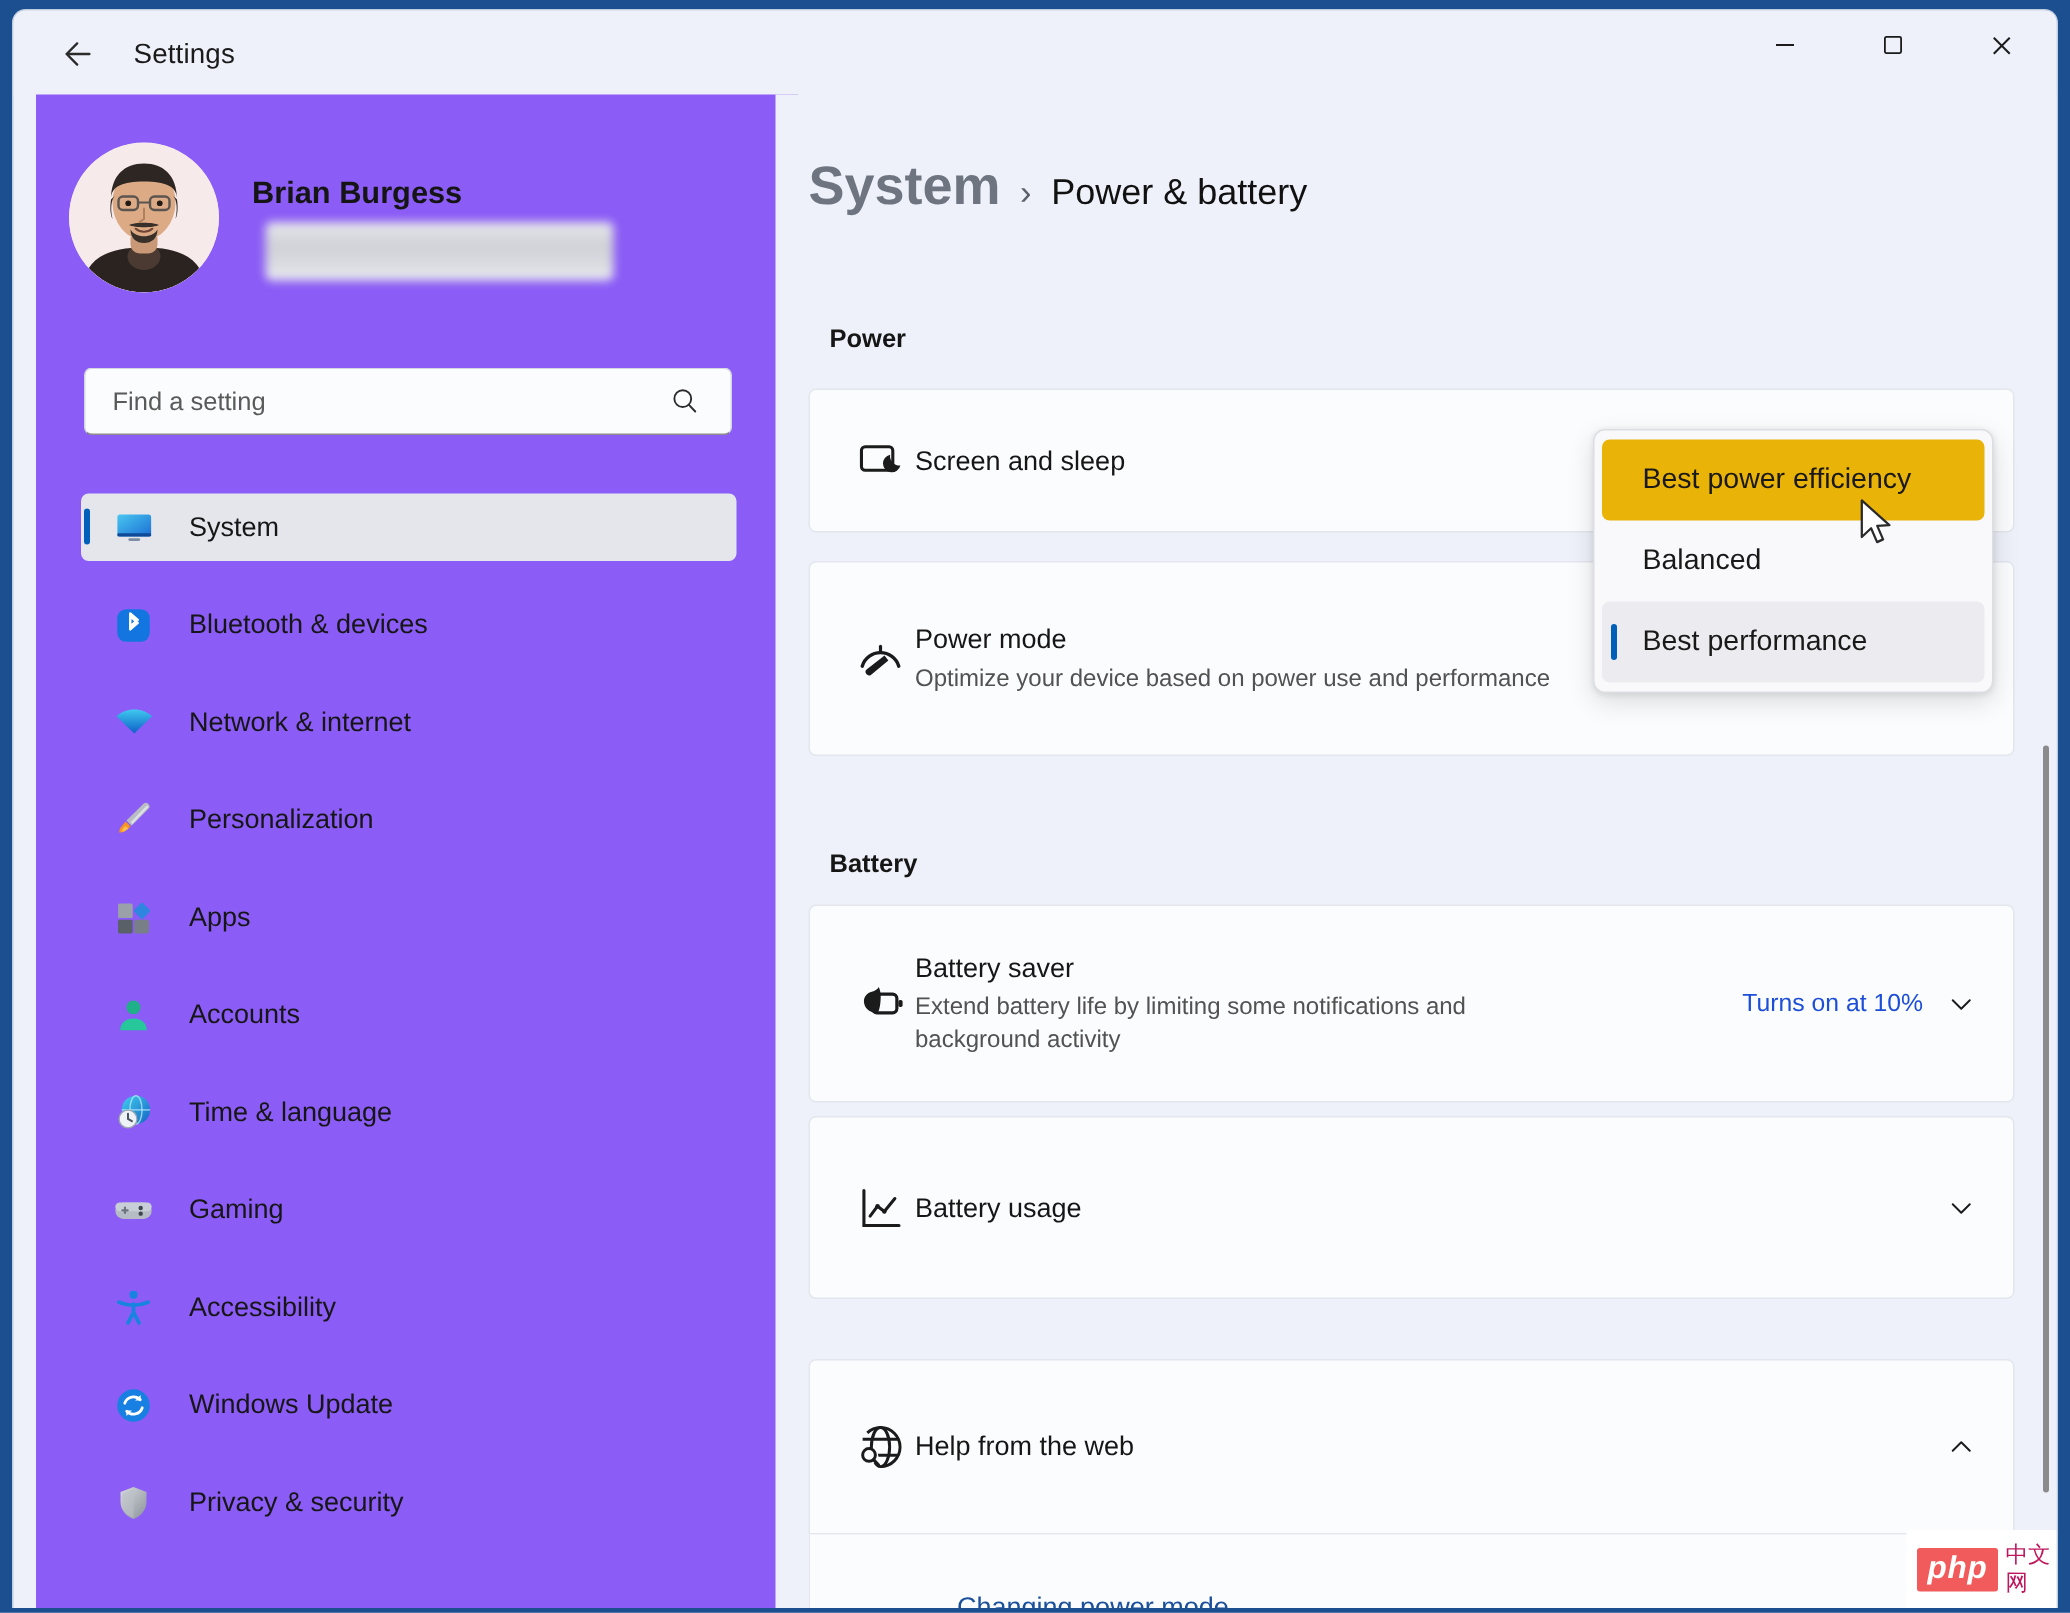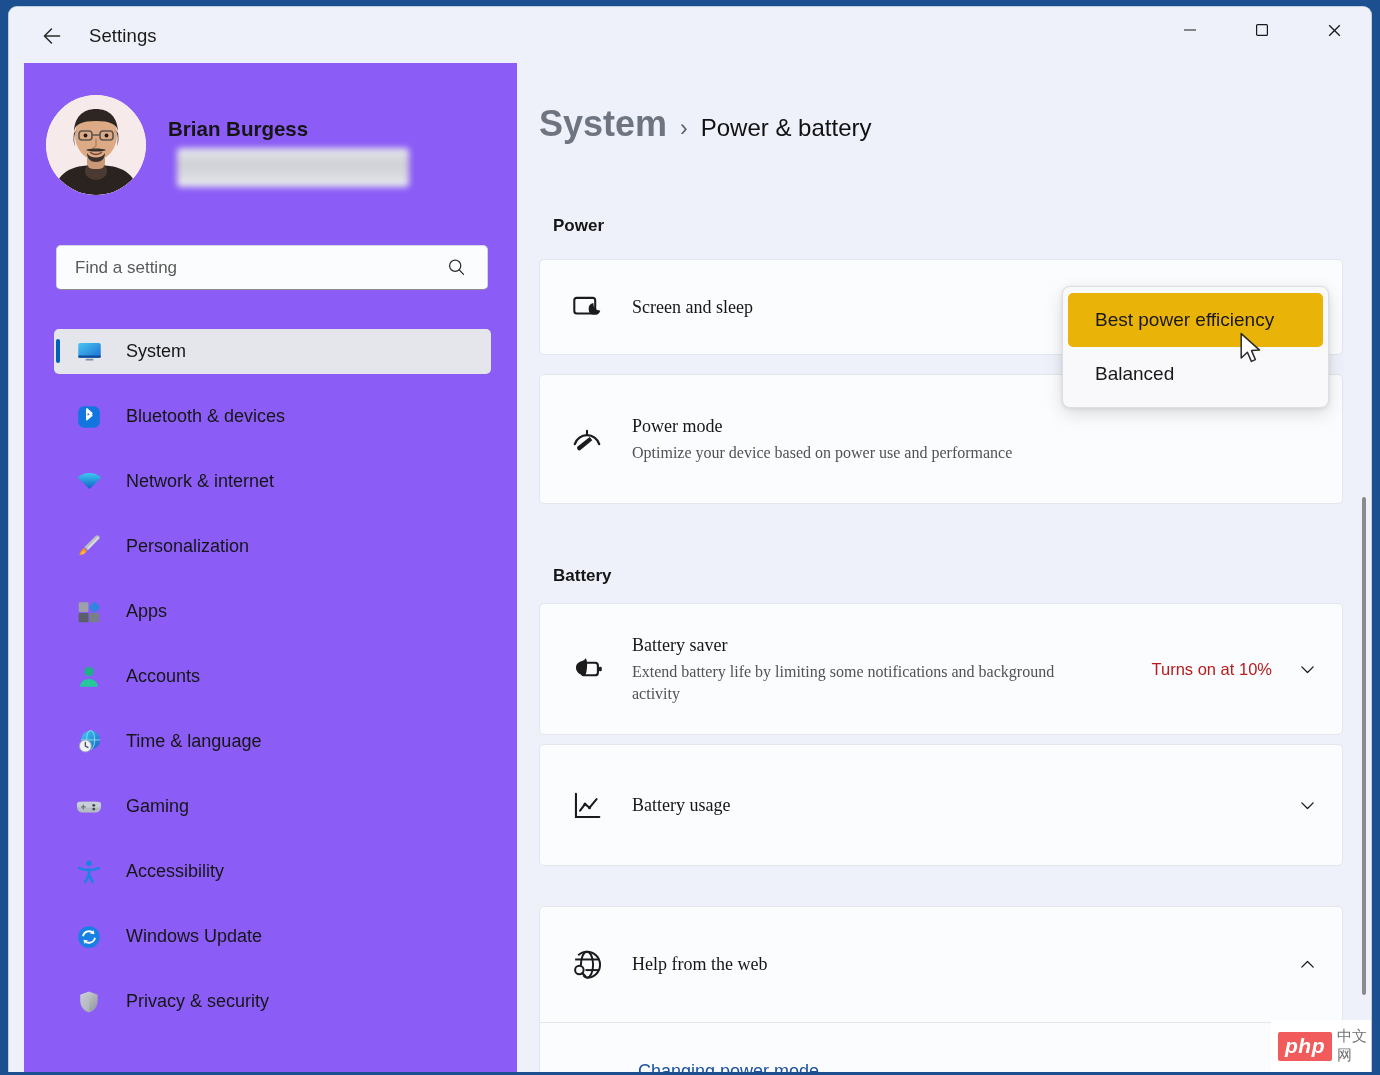--- a/index.html
+++ b/index.html
@@ -195,33 +195,33 @@
     border-radius: 5px;
     display: flex;
     align-items: center;
     cursor: pointer;
   }
   .card-ico {
     width: 46px; margin-left: 24px;
     display: flex; align-items: center; justify-content: center;
     flex-shrink: 0;
   }
-  .card-text { margin-left: 22px; flex: 1; font-family: Liberation Serif, serif; }
+  .card-text { flex: 1; }
   .card-title { font-size: 18px; color: #161616; line-height: 1.35; }
   .card-sub {
     font-size: 16px; color: #525252;
     margin-top: 3px; line-height: 1.38;
     max-width: 430px;
   }
   .card-right {
     display: flex; align-items: center;
     margin-right: 22px;
     flex-shrink: 0;
   }
-  .card-value { font-size: 16.5px; color: #b91c1c; margin-right: 22px; }
+  .card-value { font-size: 16.5px; color: #1d4ed8; margin-right: 12px; }
   .chev { width: 26px; display: flex; align-items: center; justify-content: center; }
 
   
   #help-panel {
     position: absolute;
     left: 22px;
     width: 804px;
     background: #fbfcfe;
     border: 1px solid #e3e6ed;
     border-top: none;
@@ -313,21 +313,21 @@
     font-style: italic;
     font-weight: bold;
     font-size: 21px;
     padding: 2px 7px 3px 7px;
     border-radius: 2px;
     letter-spacing: .5px;
   }
   #wm-cn {
     margin-left: 5px;
     font-size: 15px;
-    color: #737373;
+    color: #be185d;
     font-family: "DejaVu Sans", sans-serif;
   }
 </style>
 </head>
 <body>
 
 <div id="window">
 
   <div id="titlebar">
     <div id="back-btn">
@@ -680,20 +680,23 @@
 
   <div id="scrollbar-thumb"></div>
 
   <div id="dropdown">
     <div class="dd-item hover">
       <span>Best power efficiency</span>
     </div>
     <div class="dd-item">
       <span>Balanced</span>
     </div>
+    <div class="dd-item selected">
+      <span>Best performance</span>
+    </div>
   </div>
 
   <div id="cursor">
     <svg width="26" height="34" viewBox="0 0 26 34">
       <path d="M2.2 1.6L2.2 26 8.4 20.2 12.4 29.4 16.4 27.6 12.5 18.6 20.6 18.1z" fill="#ffffff" stroke="#2a2a2a" stroke-width="1.5" stroke-linejoin="round"></path>
     </svg>
   </div>
 
   <div id="watermark">
     <span id="wm-php">php</span>

